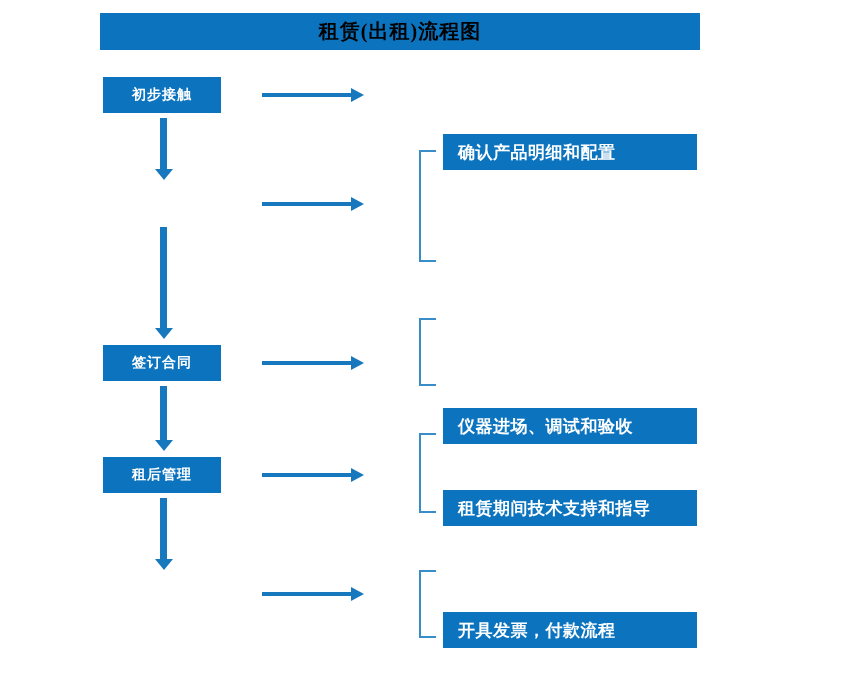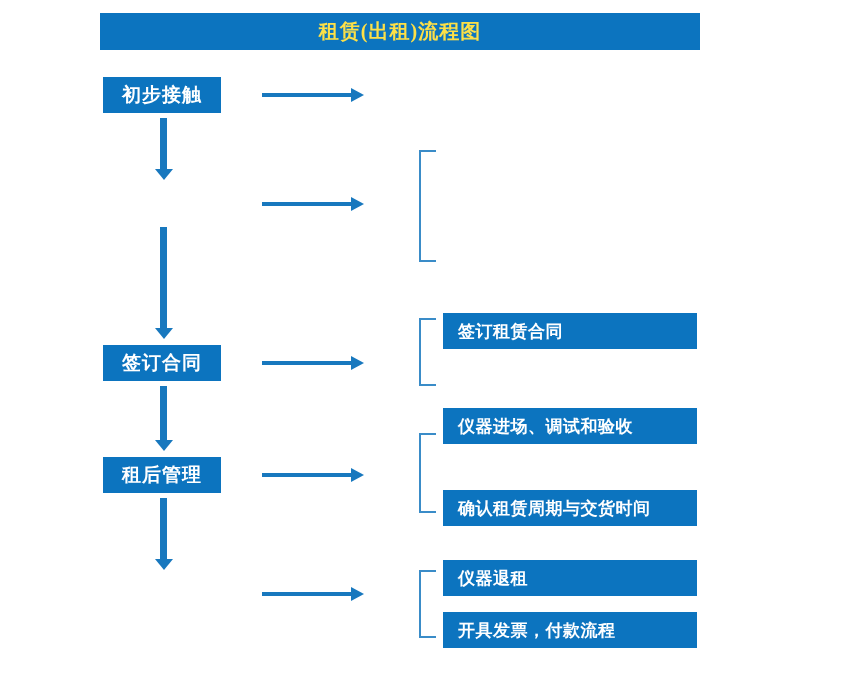--- a/index.html
+++ b/index.html
@@ -20,42 +20,42 @@
   }
 
   
   .title-bar {
     position: absolute;
     left: 100px;
     top: 13px;
     width: 600px;
     height: 37px;
     background: #0C74BF;
-    color: #fde047;
+    color: #000000;
     display: flex;
     align-items: center;
     justify-content: center;
     font-size: 20px;
     font-weight: bold;
     letter-spacing: 1px;
     white-space: nowrap;
   }
 
   
   .stage-box {
     position: absolute;
     left: 103px;
     width: 118px;
     height: 36px;
     background: #0C74BF;
     color: #ffffff;
     display: flex;
     align-items: center;
     justify-content: center;
-    font-size: 19px;
+    font-size: 14px;
     font-weight: bold;
     letter-spacing: 1px;
     white-space: nowrap;
   }
 
   
   .task-box {
     position: absolute;
     left: 443px;
     width: 254px;
@@ -210,19 +210,18 @@
     <div class="spine"></div>
     <div class="stub top"></div>
     <div class="stub bottom"></div>
   </div>
   <div class="bracket" style="top:570px;height:68px">
     <div class="spine"></div>
     <div class="stub top"></div>
     <div class="stub bottom"></div>
   </div>
 
-  <div class="task-box" style="top:313px">签订租赁合同</div>
+  <div class="task-box" style="top:134px">确认产品明细和配置</div>
   <div class="task-box" style="top:408px">仪器进场、调试和验收</div>
-  <div class="task-box" style="top:490px">确认租赁周期与交货时间</div>
-  <div class="task-box" style="top:560px">仪器退租</div>
+  <div class="task-box" style="top:490px">租赁期间技术支持和指导</div>
   <div class="task-box" style="top:612px">开具发票，付款流程</div>
 
 </div>
 
 </body></html>

